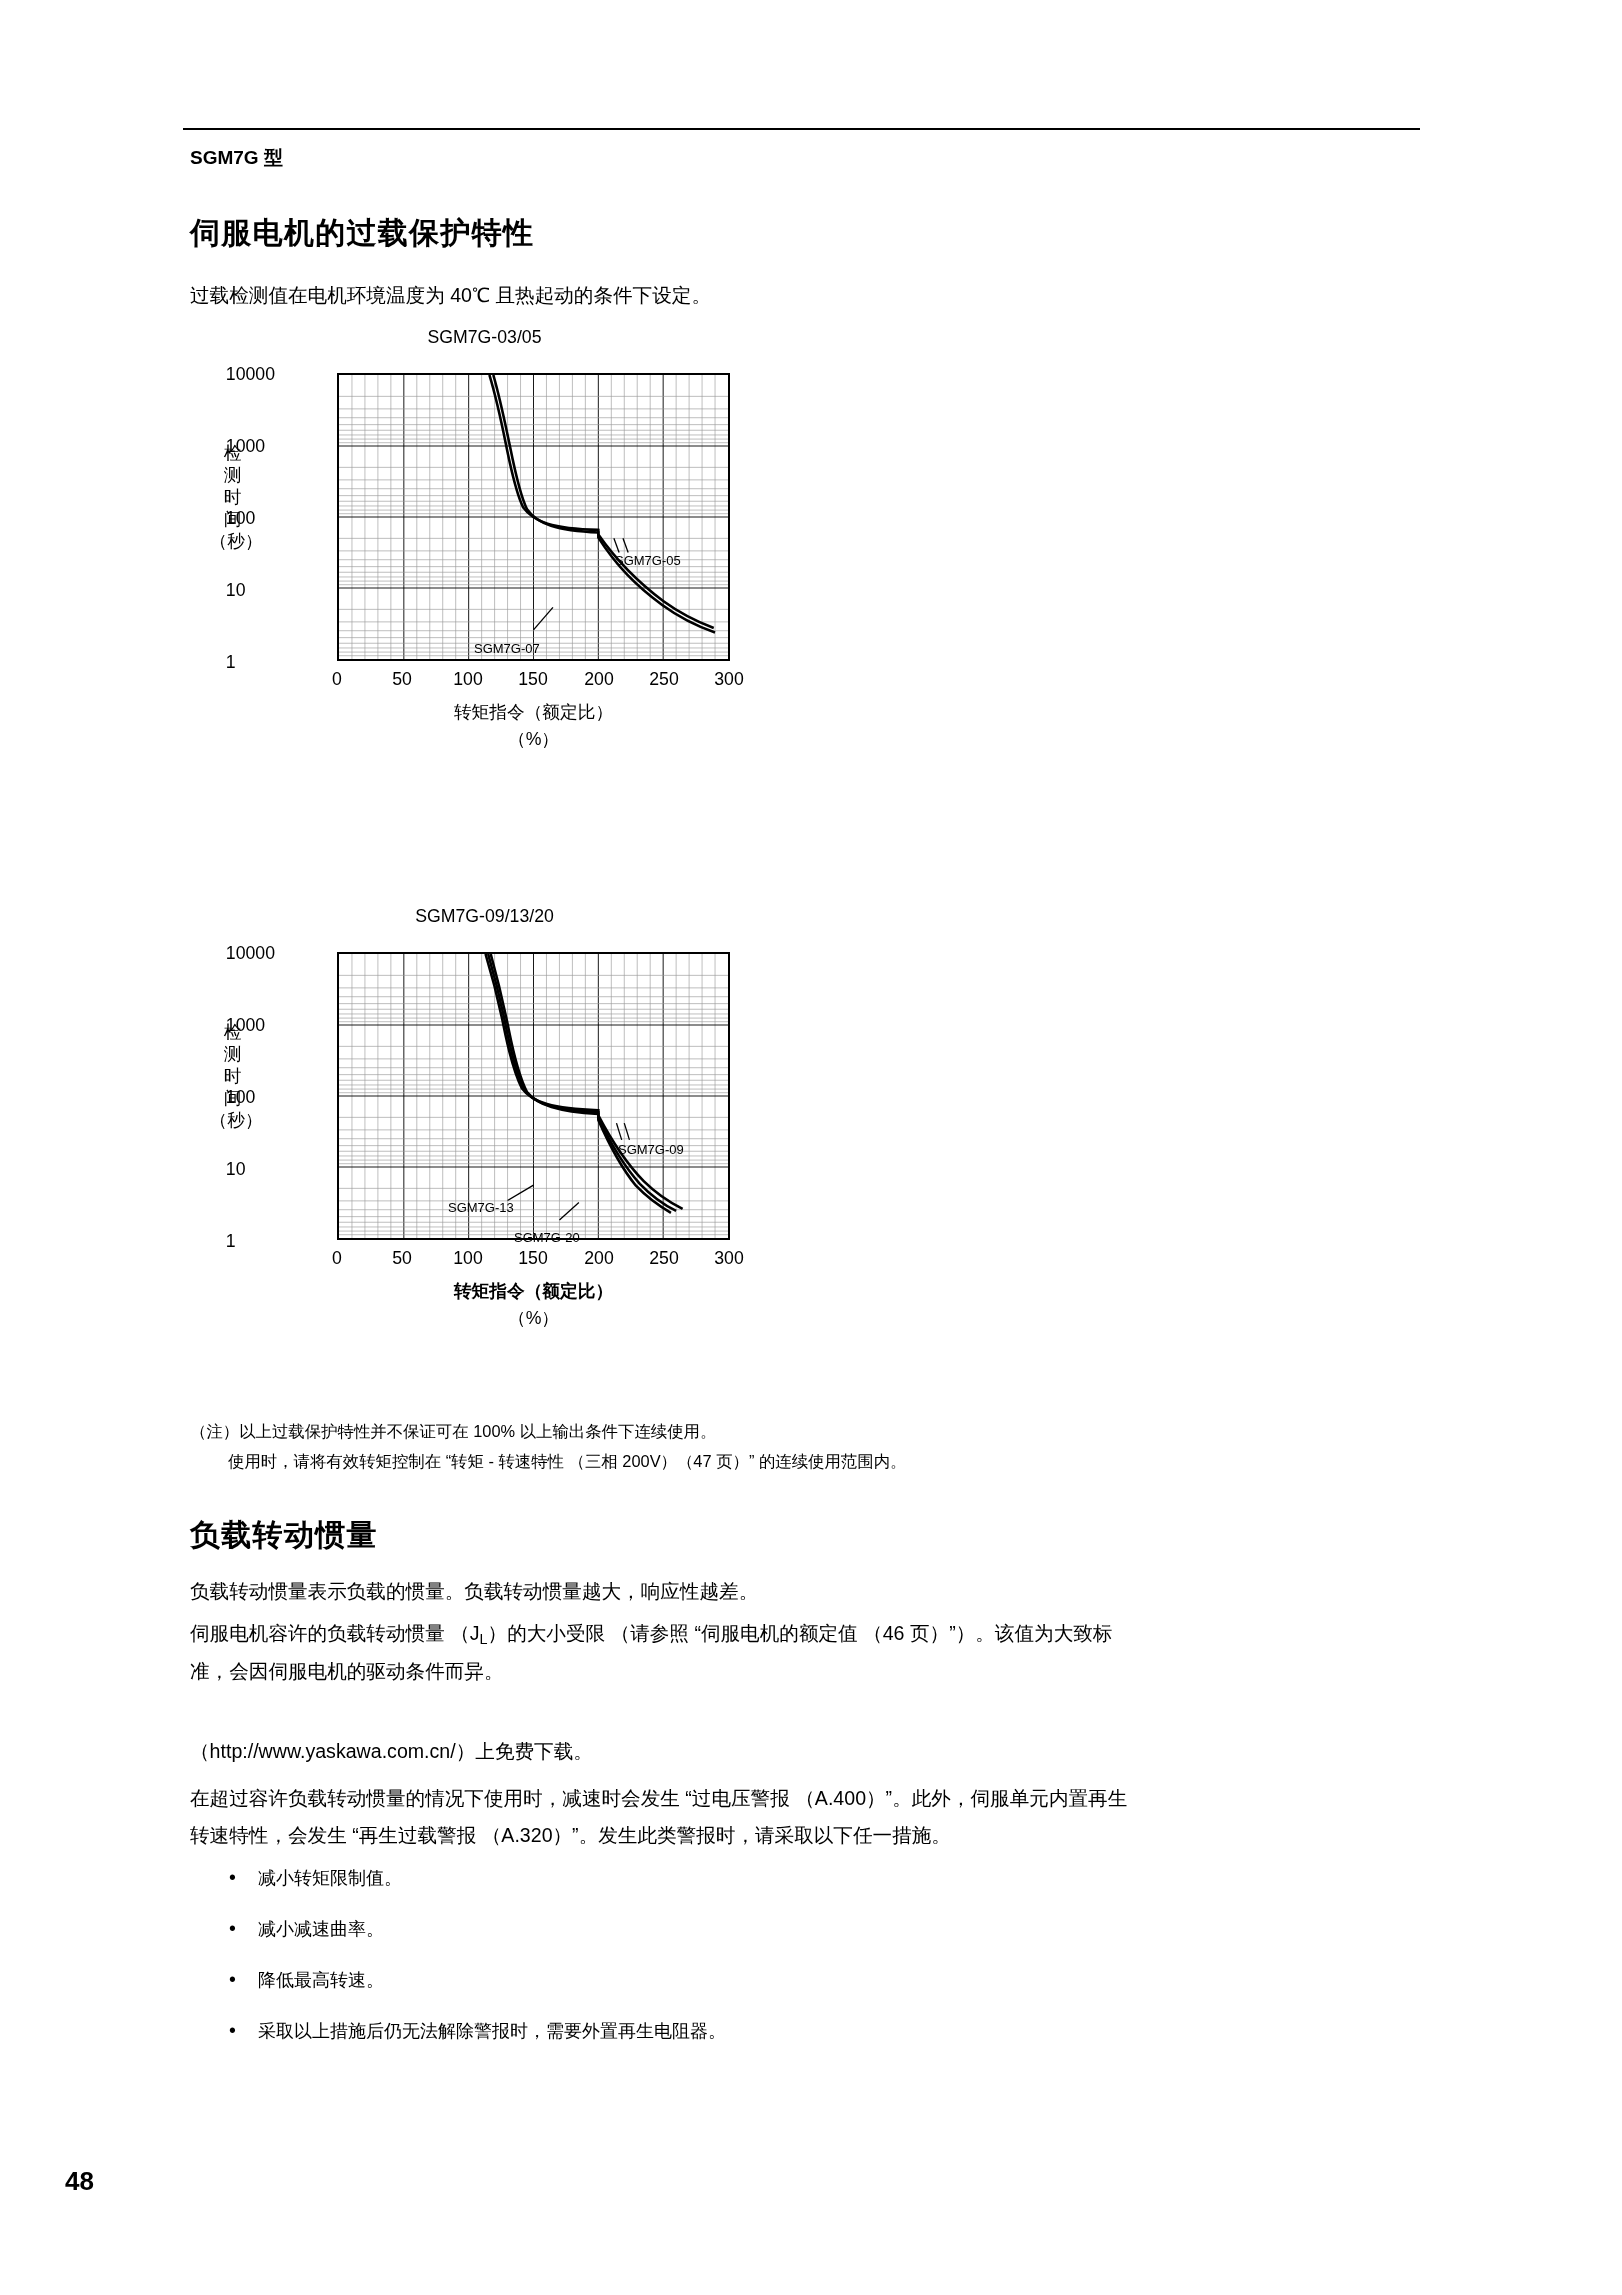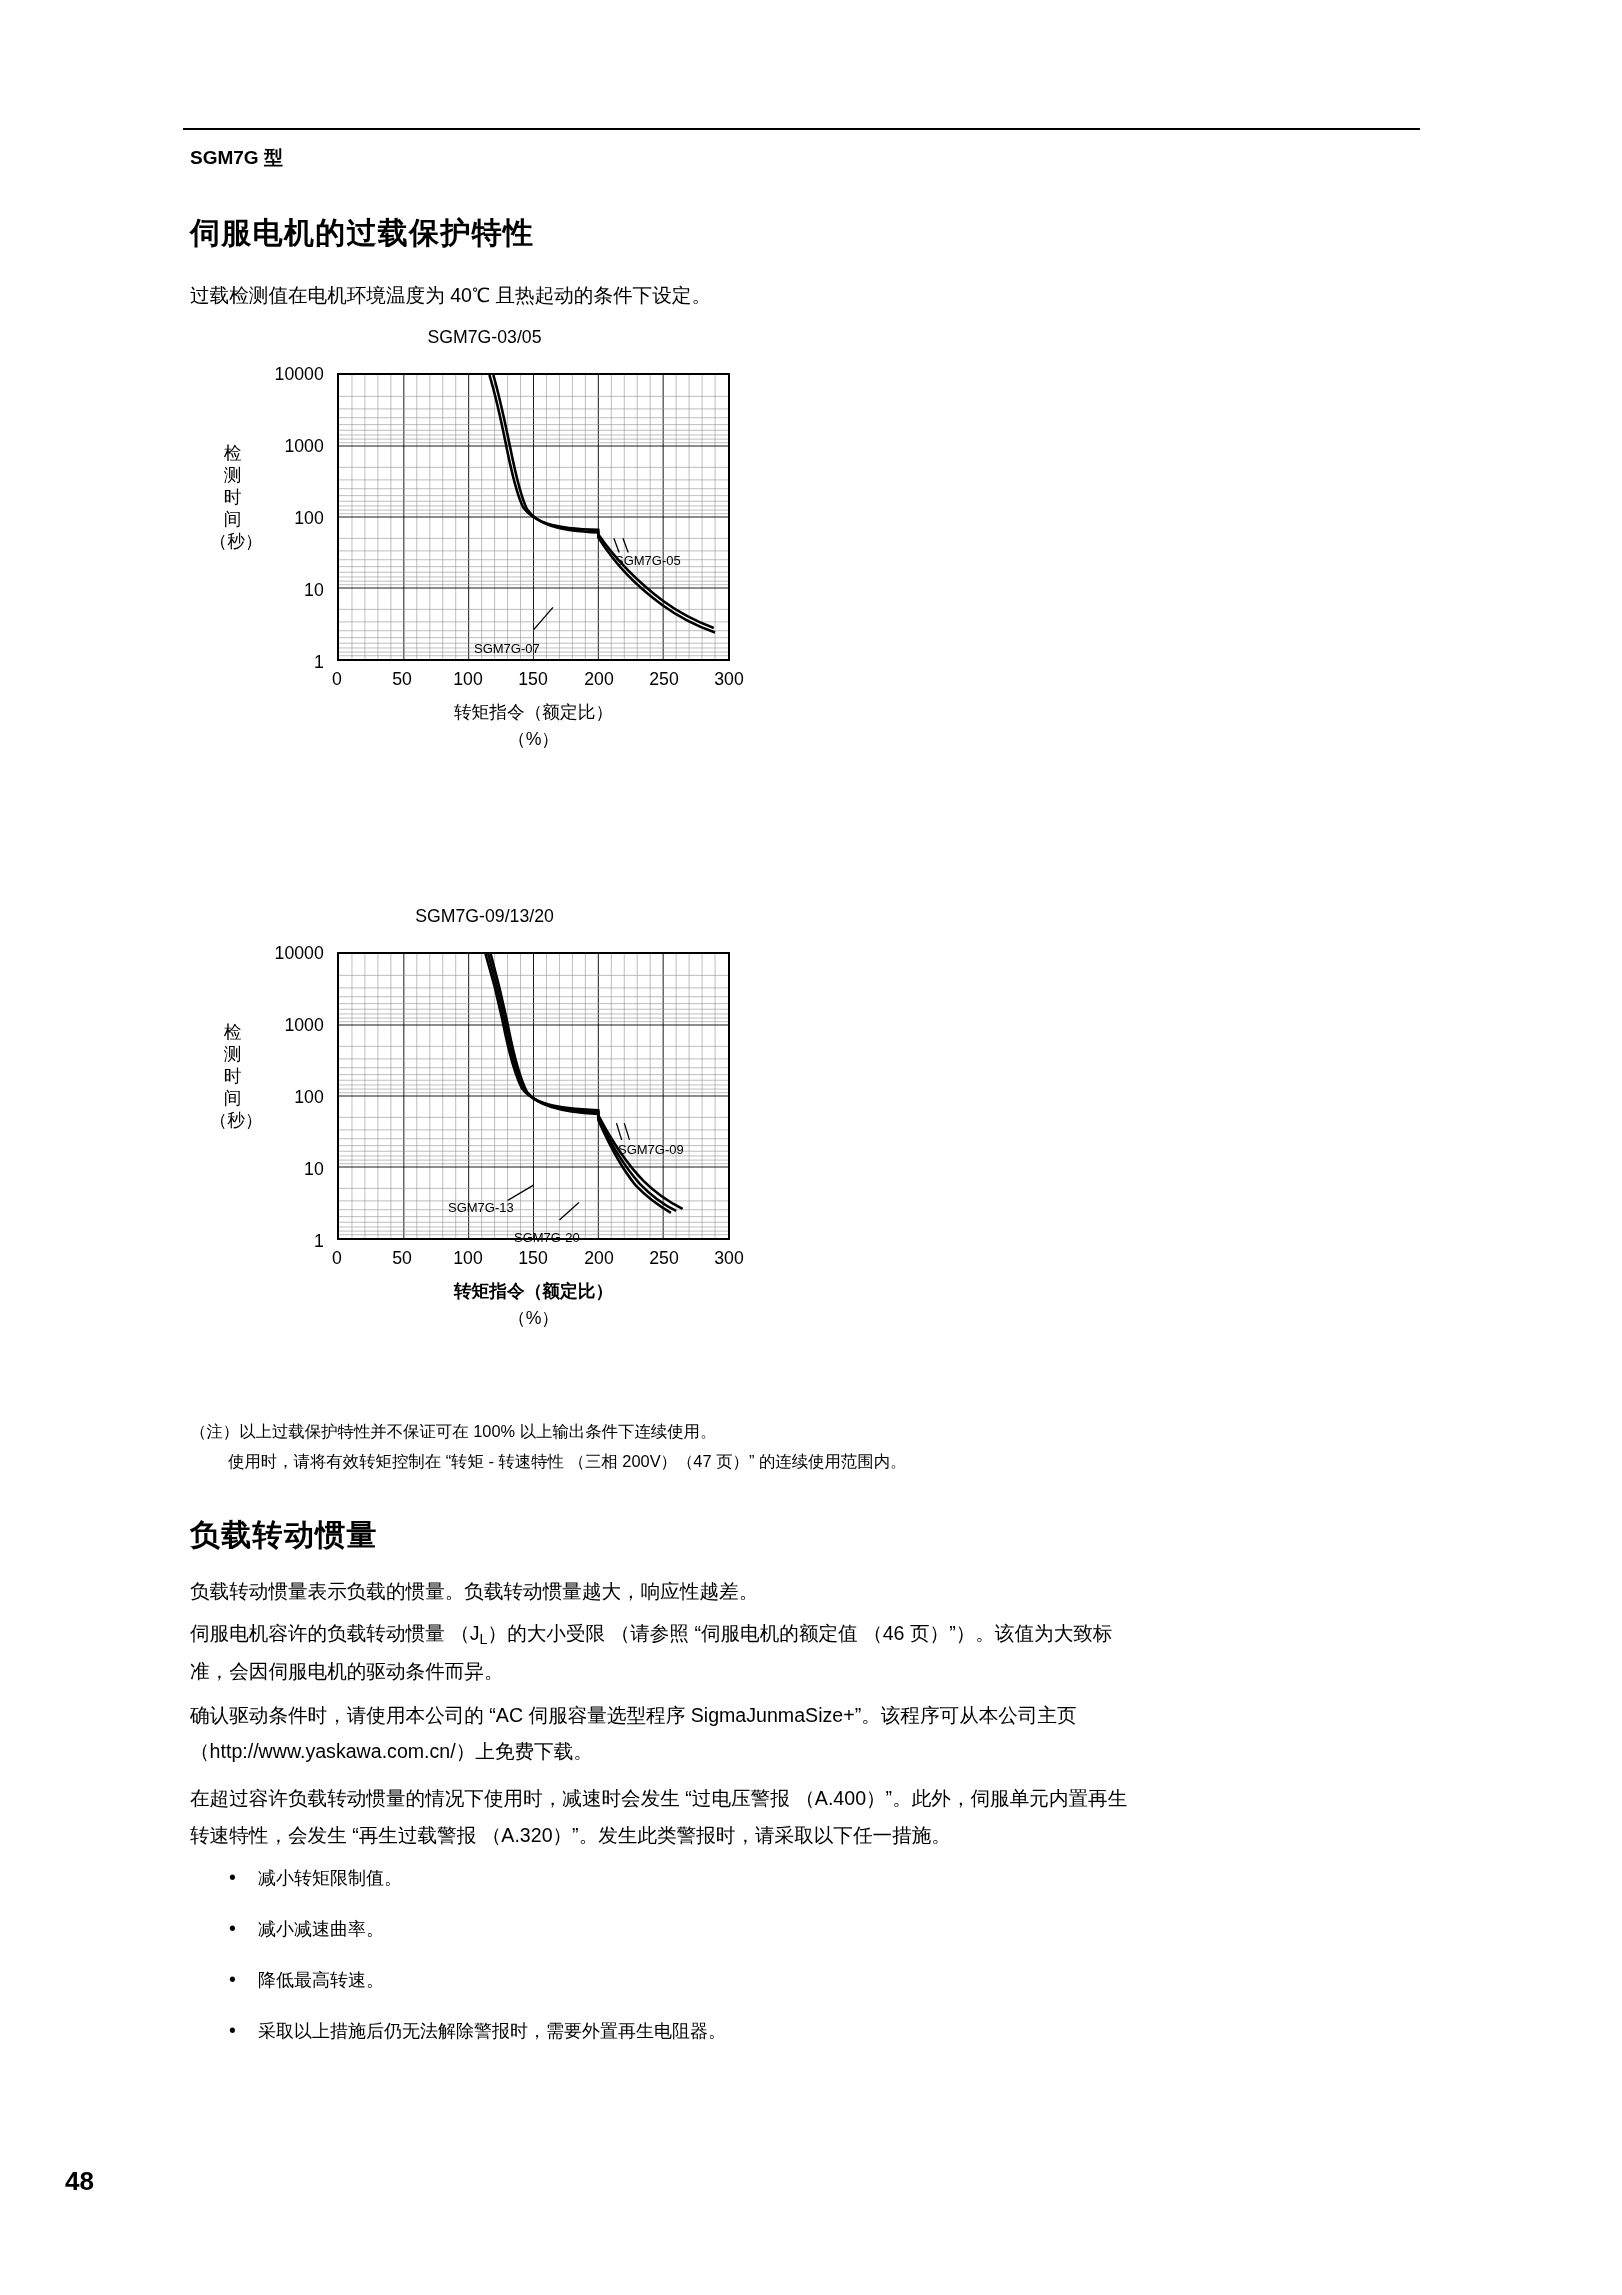--- a/index.html
+++ b/index.html
@@ -49,21 +49,21 @@
   }
   .plot {
     position:absolute; border:2px solid #000; background:#fff;
     box-sizing:border-box;
   }
   .axis-label-y {
     position:absolute; font-size:17.7px; line-height:22px; text-align:center;
     writing-mode:horizontal-tb;
   }
   .ytick {
-    position:absolute; font-size:17.7px; text-align:right;
+    position:absolute; font-size:17.7px; text-align:left;
   }
   .xtick {
     position:absolute; font-size:17.7px; text-align:center; width:52px;
   }
   .xaxis-title {
     position:absolute; font-size:17.7px; text-align:center; width:100%;
   }
   .curve-label {
     position:absolute; font-size:13px; white-space:nowrap;
   }
@@ -346,21 +346,20 @@
 
   <div class="t-left sec-title" style="left:190px; top:1515px;">负载转动惯量</div>
 
   <div class="t-left body-text" style="left:190px; top:1574px; width:1178px;">负载转动惯量表示负载的惯量。负载转动惯量越大，响应性越差。</div>
 
   <div class="t-left body-text" style="left:190px; top:1616px; width:1211px;">
     <span>伺服电机容许的负载转动惯量 （J</span><span style="font-size:14.4px; vertical-align:-3.9px;">L</span><span>）的大小受限 （请参照 “伺服电机的额定值 （46 页）”）。该值为大致标</span>
   </div>
   <div class="t-left body-text" style="left:190px; top:1654px; width:1211px;">准，会因伺服电机的驱动条件而异。</div>
 
-  <div class="t-left body-text" style="left:190px; top:1698px; width:1243px;">确认驱动条件时，请使用本公司的 “AC 伺服容量选型程序 SigmaJunmaSize+”。该程序可从本公司主页</div>
   <div class="t-left body-text" style="left:190px; top:1734px; width:1243px;">（http://www.yaskawa.com.cn/）上免费下载。</div>
 
   <div class="t-left body-text" style="left:190px; top:1781px; width:1263px;">在超过容许负载转动惯量的情况下使用时，减速时会发生 “过电压警报 （A.400）”。此外，伺服单元内置再生</div>
   <div class="t-left body-text" style="left:190px; top:1818px; width:1263px;">转速特性，会发生 “再生过载警报 （A.320）”。发生此类警报时，请采取以下任一措施。</div>
 
   <div class="bullet-dot" style="left:229px; top:1866px;">•</div>
   <div class="bullet-row" style="left:258px; top:1866px;">减小转矩限制值。</div>
 
   <div class="bullet-dot" style="left:229px; top:1917px;">•</div>
   <div class="bullet-row" style="left:258px; top:1917px;">减小减速曲率。</div>

